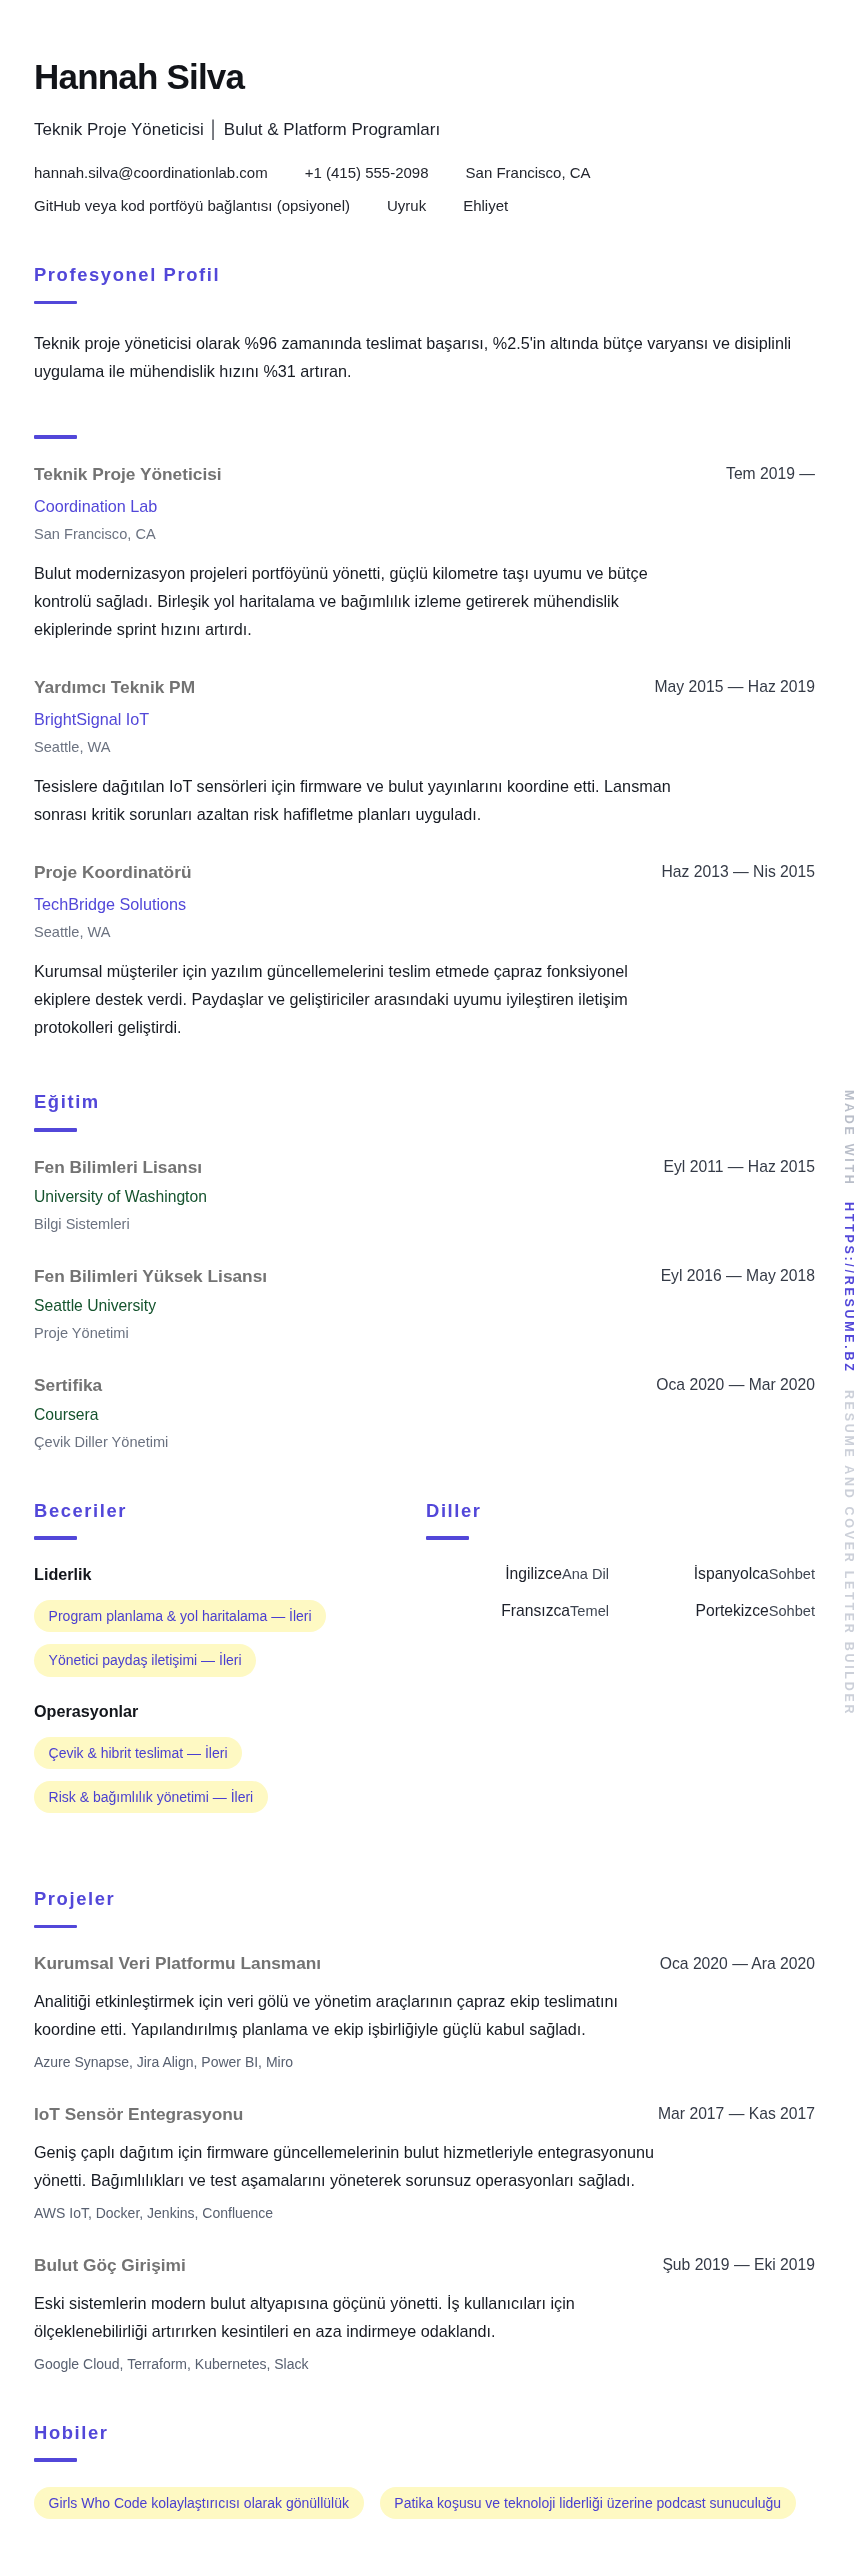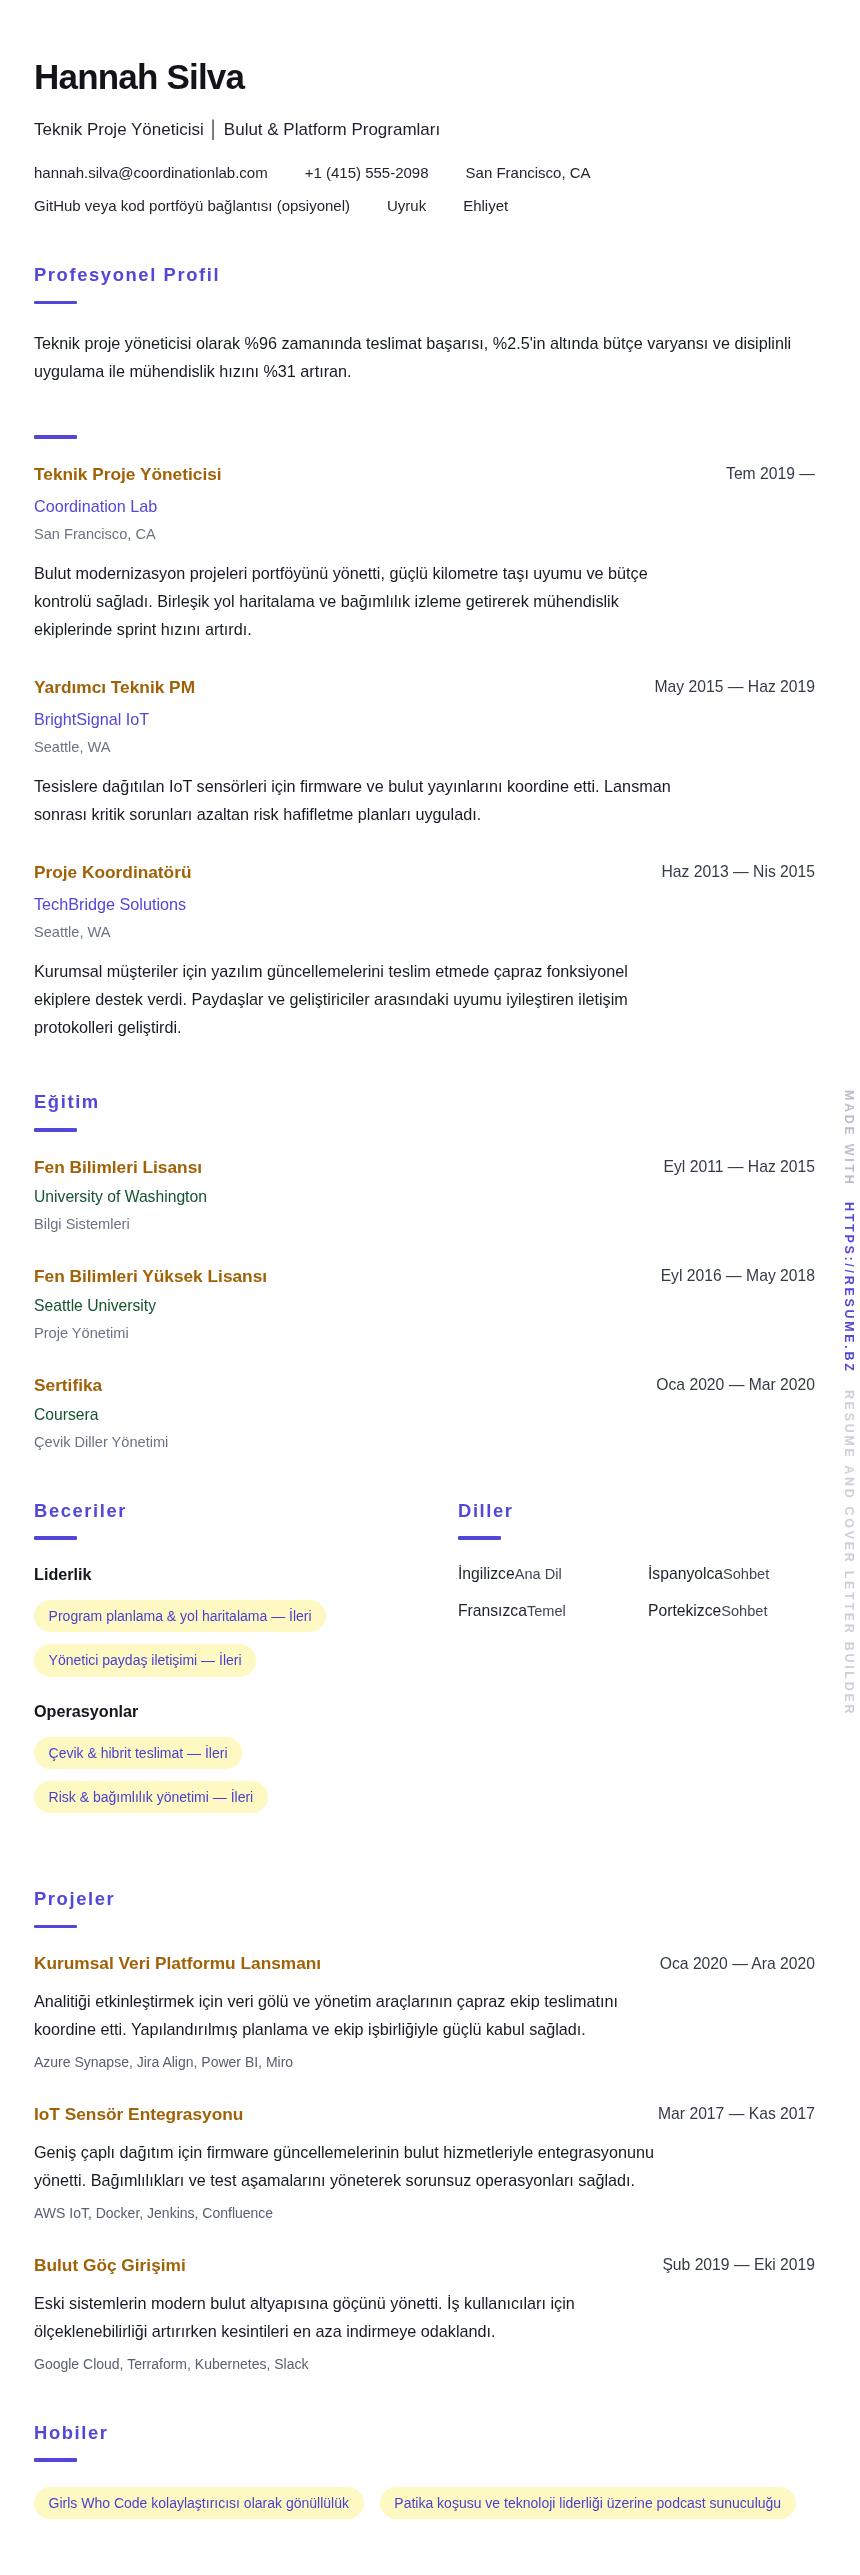--- a/index.html
+++ b/index.html
@@ -21,41 +21,41 @@
   .sec{margin-top:50px;}
   .sec-heading{font-size:18.4px;font-weight:700;letter-spacing:1.6px;color:#5247d9;}
   .sec-rule{width:43px;height:3.8px;background:#5247d9;border-radius:1.1px;margin-top:14.6px;border:0;}
   .sec-body{margin-top:25px;}
 
   .profile-text{font-size:16.2px;line-height:28px;color:#171b23;max-width:780px;}
 
   
   .entry{margin-bottom:34px;}
   .entry-top{display:flex;justify-content:space-between;align-items:flex-start;}
-  .entry-title{font-size:17.3px;font-weight:700;color:#a16207;}
+  .entry-title{font-size:17.3px;font-weight:700;color:#737373;}
   .entry-date{font-size:15.7px;color:#343a46;white-space:nowrap;padding-top:1.1px;}
   .entry-company{margin-top:12px;font-size:16.2px;color:#5247d9;}
   .entry-location{margin-top:9.7px;font-size:14.6px;color:#6b7280;}
   .entry-desc{margin-top:17.3px;font-size:16.2px;line-height:28px;color:#171b23;max-width:650px;}
   .entry-school{margin-top:10.8px;font-size:15.7px;color:#14532d;}
   .entry-field{margin-top:9.2px;font-size:14.6px;color:#6b7280;}
   .entry-desc.proj{margin-top:13px;max-width:623px;}
   .entry-tools{margin-top:10.8px;font-size:14px;color:#586070;}
 
   
-  .two-col{display:grid;grid-template-columns:374px 1fr;column-gap:50px;margin-top:50px;}
+  .two-col{display:grid;grid-template-columns:374px 1fr;column-gap:18px;margin-top:50px;}
   .skill-group-title{font-size:16.2px;font-weight:700;color:#13161c;margin-bottom:16.2px;}
   .skill-group{margin-bottom:25px;}
   .pill{
     display:inline-block;background:#fef9c3;color:#4a3fd0;font-size:14px;
     padding:8.1px 14.6px;border-radius:541px;margin-bottom:12px;white-space:nowrap;
   }
   .pill-stack .pill{display:table;}
   .lang-grid{display:grid;grid-template-columns:1fr 1fr;column-gap:23px;row-gap:19.5px;}
-  .lang-cell{display:flex;justify-content:flex-start;align-items:baseline;}
+  .lang-cell{display:flex;justify-content:flex-end;align-items:baseline;}
   .lang-name{font-size:15.7px;color:#1d212b;}
   .lang-level{font-size:14.6px;color:#3f4652;}
 
   
   .pill-wrap{display:flex;flex-wrap:wrap;gap:14px 16.2px;max-width:769px;}
   .pill-wrap .pill{margin-bottom:0;}
 
   
   .side-brand{
     position:absolute;top:1090px;right:4.3px;height:650px;

